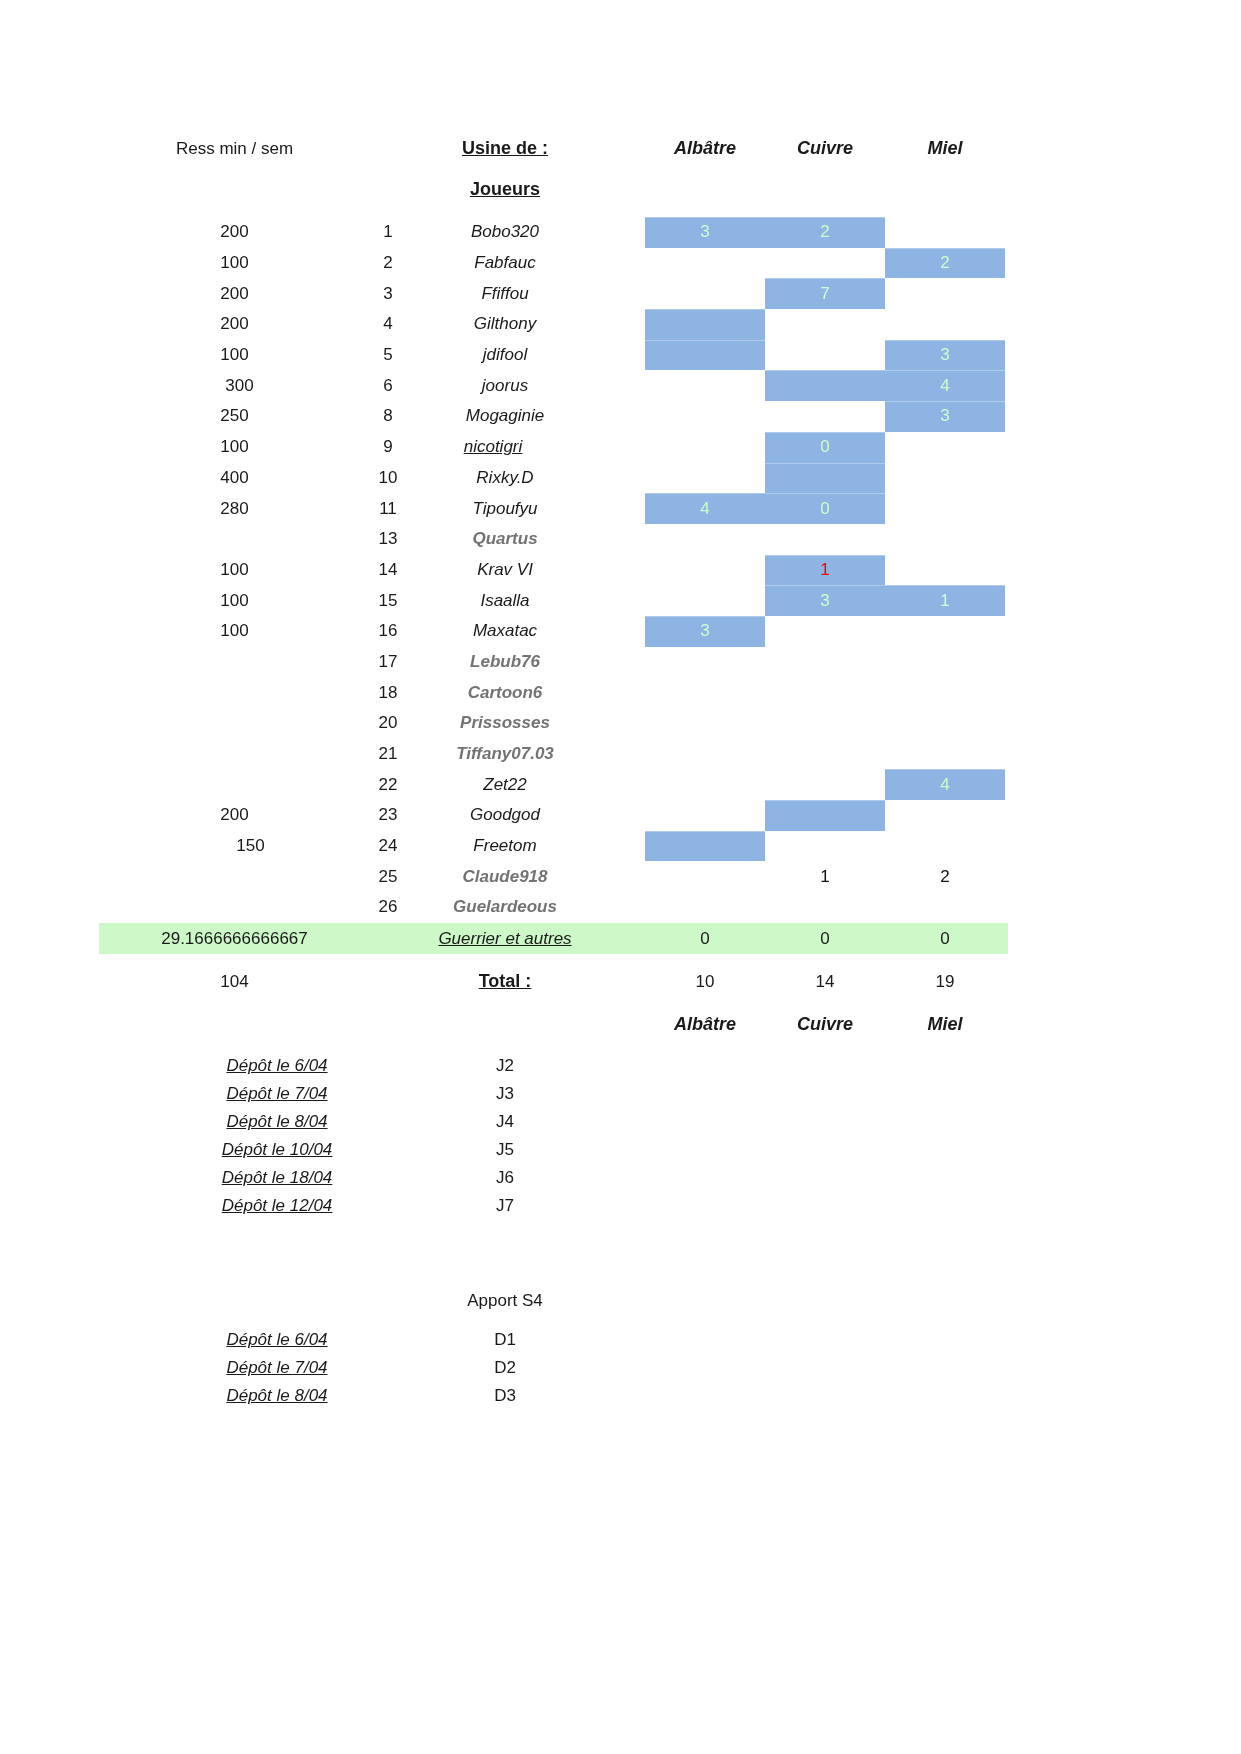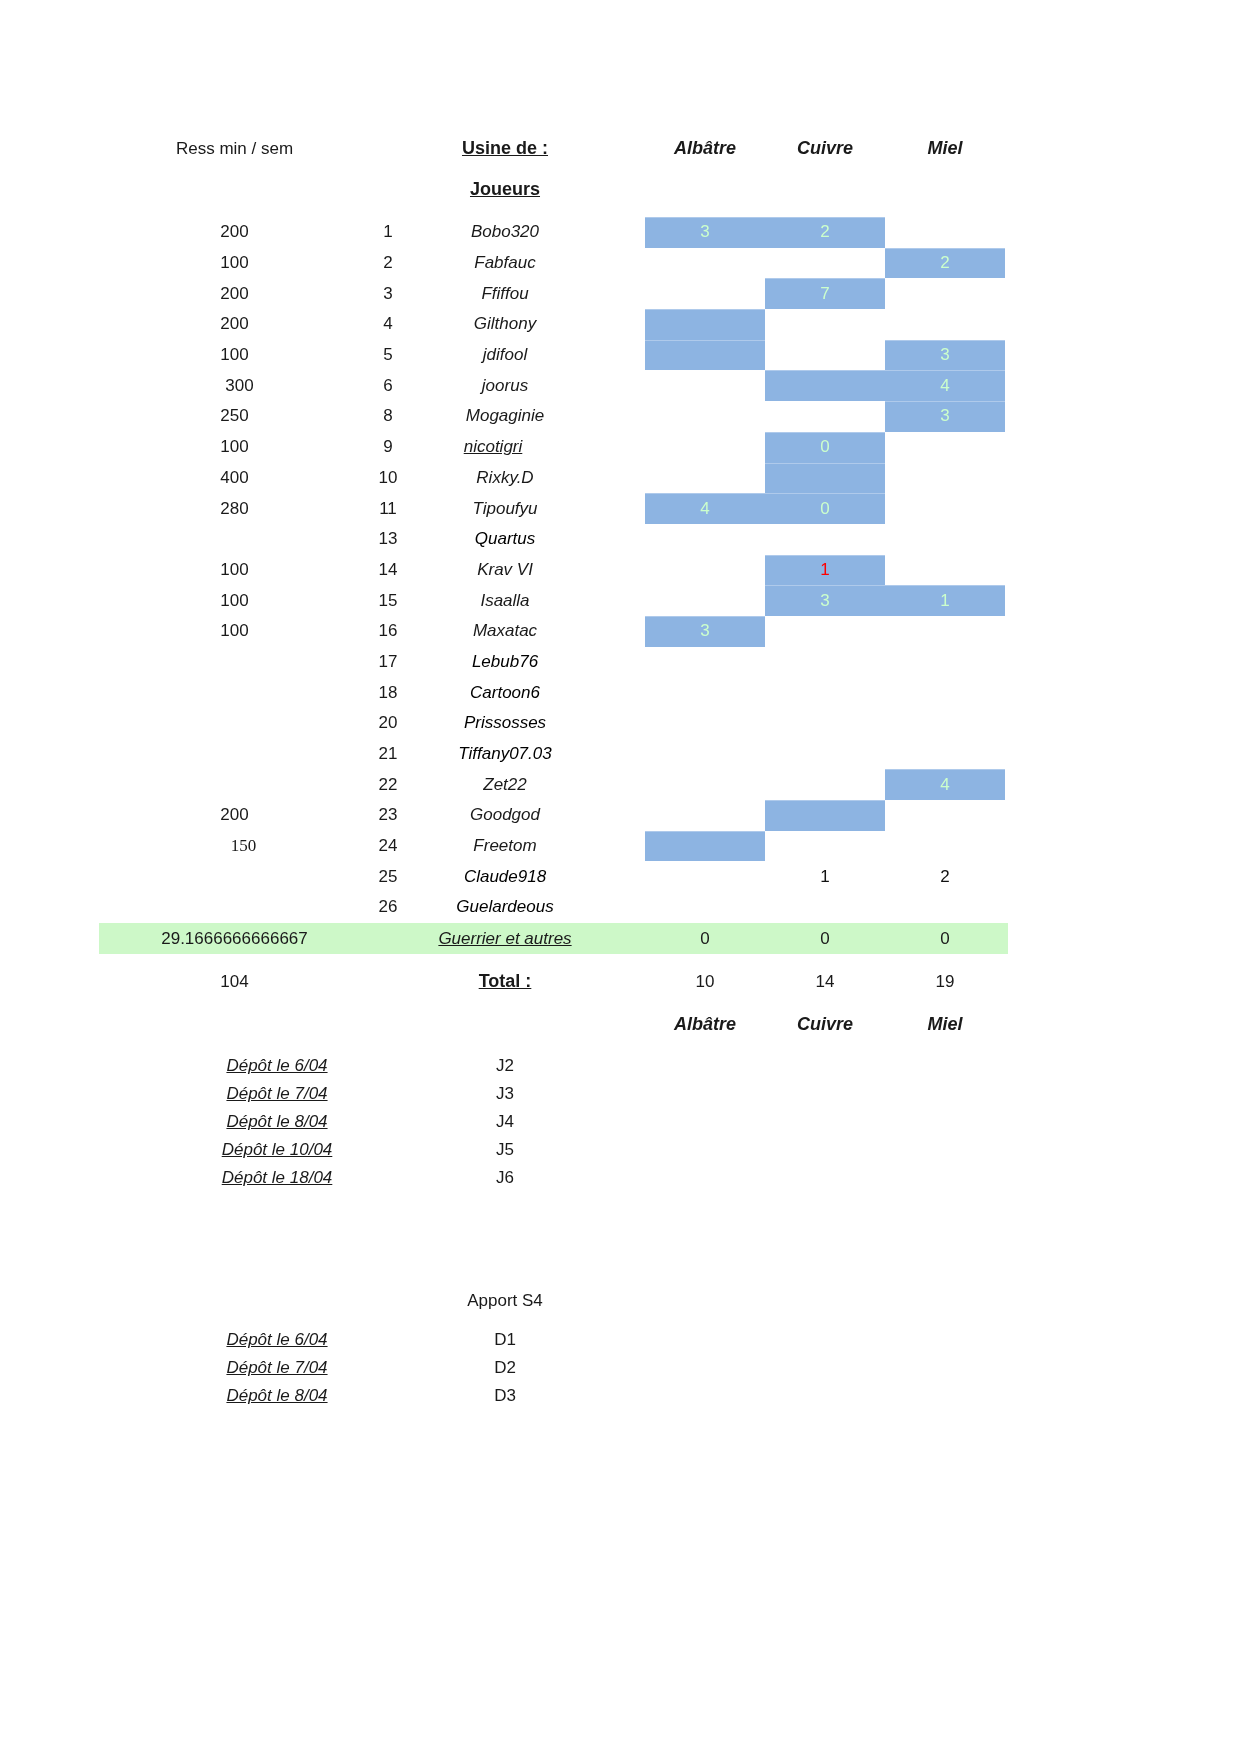--- a/index.html
+++ b/index.html
@@ -14,21 +14,21 @@
   .bold-u { font-weight:bold; text-decoration:underline; }
   .bold-i { font-weight:bold; font-style:italic;text-align:right; }
   .iu { font-style:italic; text-decoration:underline; }
   .rows { position:absolute; left:99px; width:909px; }
   .prow { position:relative; height:30.7px; }
   .cell {
     position:absolute; top:0; height:100%;
     display:flex; align-items:center; justify-content:center; font-size:17px;
   }
   .pname { font-style:italic; }
-  .red { color:#000000; }
+  .red { color:#737373;font-weight:bold; }
   .blue { background:#8db4e2; box-shadow: inset 0 1px 0 rgba(255,255,255,0.30); }
   .t-green { color:#ccffcc; }
   .t-red { color:#ff0000; }
   .t-black { color:#111111; }
   .grow { position:absolute; left:99px; width:909px; height:31px; background:#cdf8c8; }
   .trow { position:absolute; left:99px; width:909px; height:31px; }
   .dsec { position:absolute; left:99px; width:909px; }
   .drow { position:relative; height:28px; }
   .dcell {
     position:absolute; top:0; height:100%;
@@ -162,21 +162,21 @@
         <div class="cell pname" style="left: 307px; width: 198px;">Zet22</div>
         <div class="cell blue t-green" style="left: 786px; width: 120px;">4</div>
       </div>
       <div class="prow">
         <div class="cell" style="left: 0px; width: 271px;">200</div>
         <div class="cell" style="left: 271px; width: 36px;">23</div>
         <div class="cell pname" style="left: 307px; width: 198px;">Goodgod</div>
         <div class="cell blue" style="left: 666px; width: 120px;"></div>
       </div>
       <div class="prow">
-        <div class="cell" style="left: 9px; width: 271px; font-family: Liberation Serif, serif;">150</div>
+        <div class="cell" style="left: 16px; width: 271px;">150</div>
         <div class="cell" style="left: 271px; width: 36px;">24</div>
         <div class="cell pname" style="left: 307px; width: 198px;">Freetom</div>
         <div class="cell blue" style="left: 546px; width: 120px;"></div>
       </div>
       <div class="prow">
         <div class="cell" style="left: 0px; width: 271px;"></div>
         <div class="cell" style="left: 271px; width: 36px;">25</div>
         <div class="cell pname red" style="left: 307px; width: 198px;">Claude918</div>
         <div class="cell t-black" style="left: 666px; width: 120px;">1</div>
         <div class="cell t-black" style="left: 786px; width: 120px;">2</div>
@@ -224,20 +224,24 @@
       <div class="dcell" style="left:307px; width:198px;">J4</div>
     </div>
     <div class="drow">
       <div class="dcell iu" style="left:0; width:356px;">Dépôt le 10/04</div>
       <div class="dcell" style="left:307px; width:198px;">J5</div>
     </div>
     <div class="drow">
       <div class="dcell iu" style="left:0; width:356px;">Dépôt le 18/04</div>
       <div class="dcell" style="left:307px; width:198px;">J6</div>
     </div>
+    <div class="drow">
+      <div class="dcell iu" style="left:0; width:356px;">Dépôt le 12/04</div>
+      <div class="dcell" style="left:307px; width:198px;">J7</div>
+    </div>
   </div>
 
   <div class="dcell" style="left:406px; top:1287px; width:198px; height:28px;">Apport S4</div>
 
   <div class="dsec" style="top:1326px;">
     <div class="drow">
       <div class="dcell iu" style="left:0; width:356px;">Dépôt le 6/04</div>
       <div class="dcell" style="left:307px; width:198px;text-align:right;">D1</div>
     </div>
     <div class="drow">

